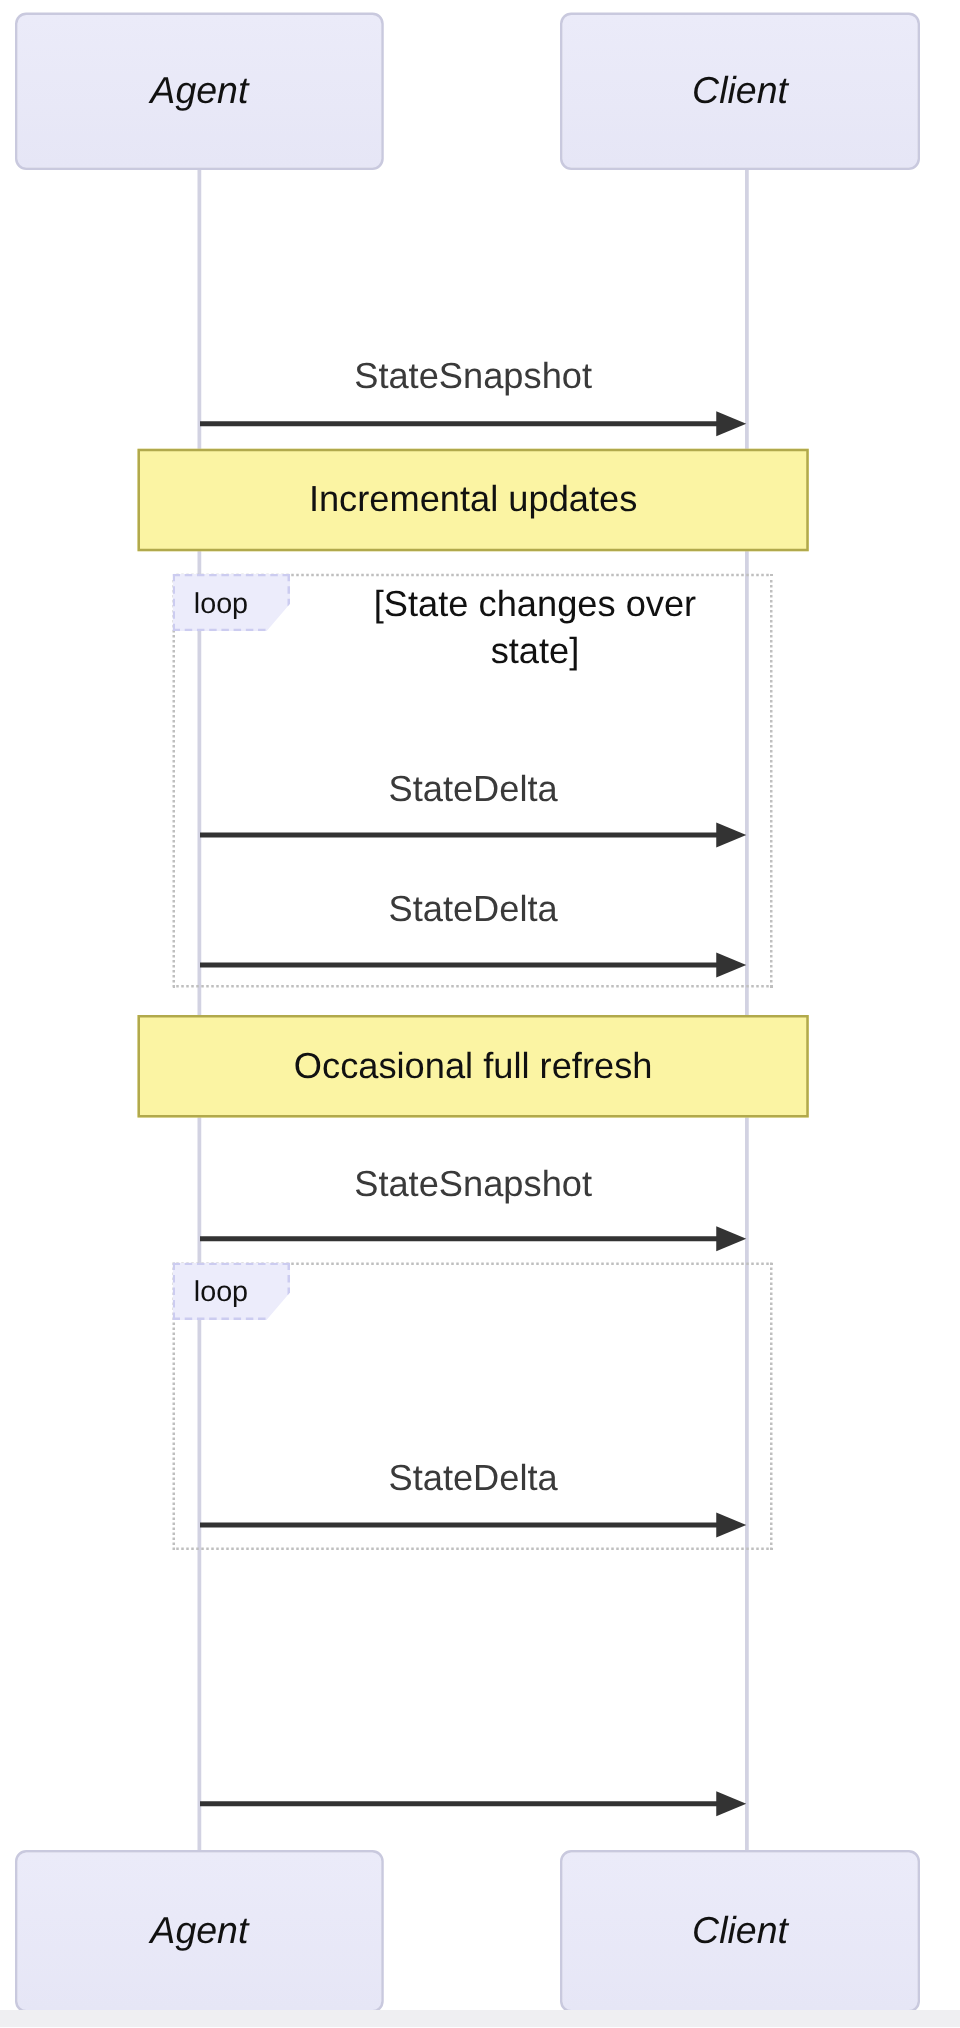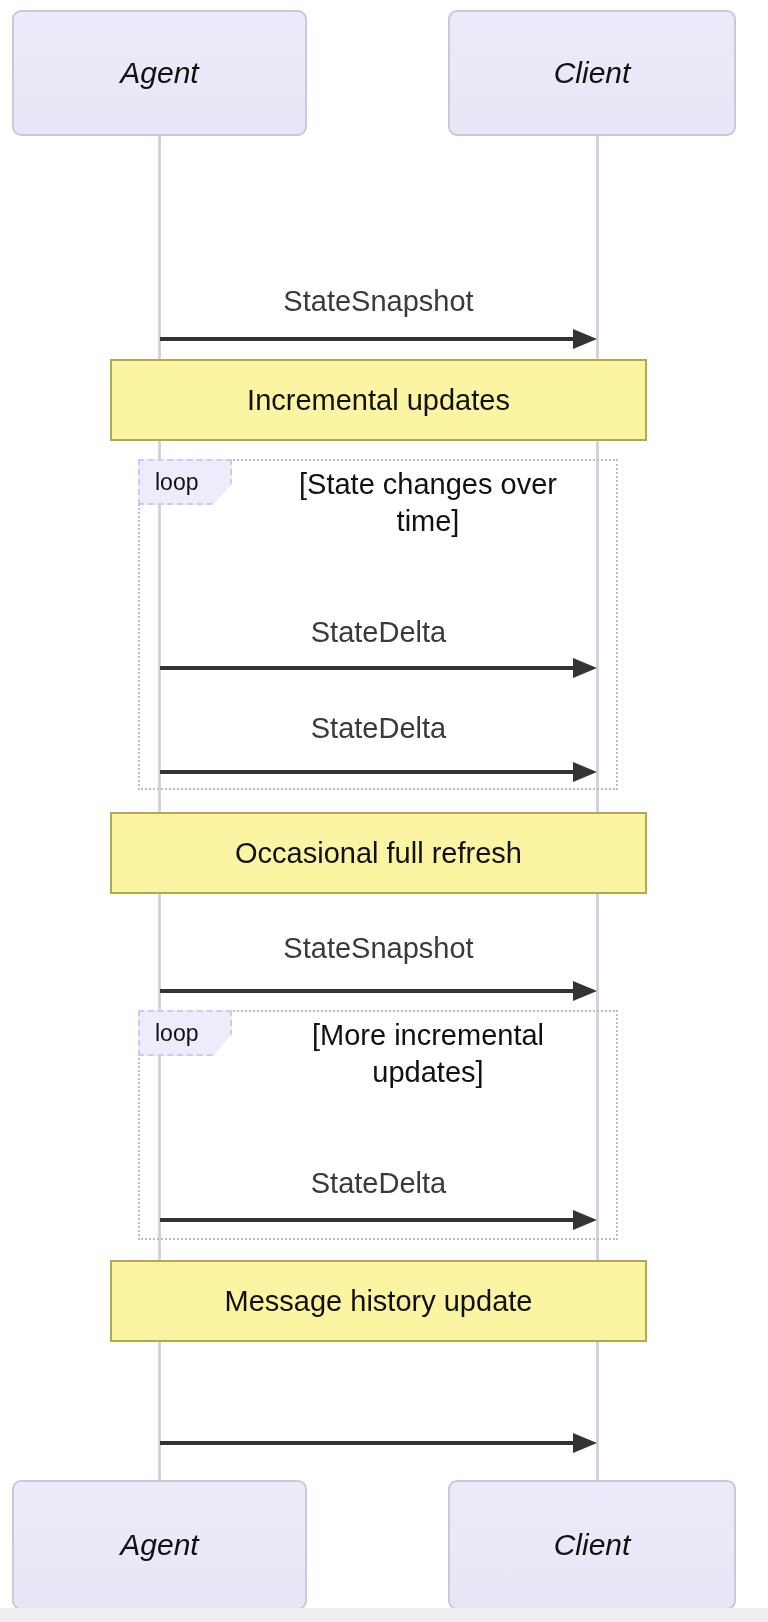--- a/index.html
+++ b/index.html
@@ -70,21 +70,21 @@
 
   <div class="note n2">
     <span>Incremental updates</span>
   </div>
 
   <div class="loop l1"></div>
   <div class="loop-tag l1">
     <span>loop</span>
   </div>
   <div class="loop-cond l1">[State changes over
-time]</div>
+state]</div>
 
   <div class="msg-label" style="top:614px">StateDelta</div>
   <div class="msg-line" style="top:666px"></div>
   <div class="msg-head" style="top:658px"></div>
 
   <div class="msg-label" style="top:710px">StateDelta</div>
   <div class="msg-line" style="top:770px"></div>
   <div class="msg-head" style="top:762px"></div>
 
   <div class="note n3">
@@ -92,30 +92,25 @@
   </div>
 
   <div class="msg-label" style="top:930px">StateSnapshot</div>
   <div class="msg-line" style="top:989px"></div>
   <div class="msg-head" style="top:981px"></div>
 
   <div class="loop l2"></div>
   <div class="loop-tag l2">
     <span>loop</span>
   </div>
-  <div class="loop-cond l2">[More incremental
-updates]</div>
 
   <div class="msg-label" style="top:1165px">StateDelta</div>
   <div class="msg-line" style="top:1218px"></div>
   <div class="msg-head" style="top:1210px"></div>
 
-  <div class="note n4">
-    <span>Message history update</span>
-  </div>
 
   <div class="msg-line" style="top:1441px"></div>
   <div class="msg-head" style="top:1433px"></div>
 
   <div class="actor bottom left">
     <span>Agent</span>
   </div>
   <div class="actor bottom right">
     <span>Client</span>
   </div>

